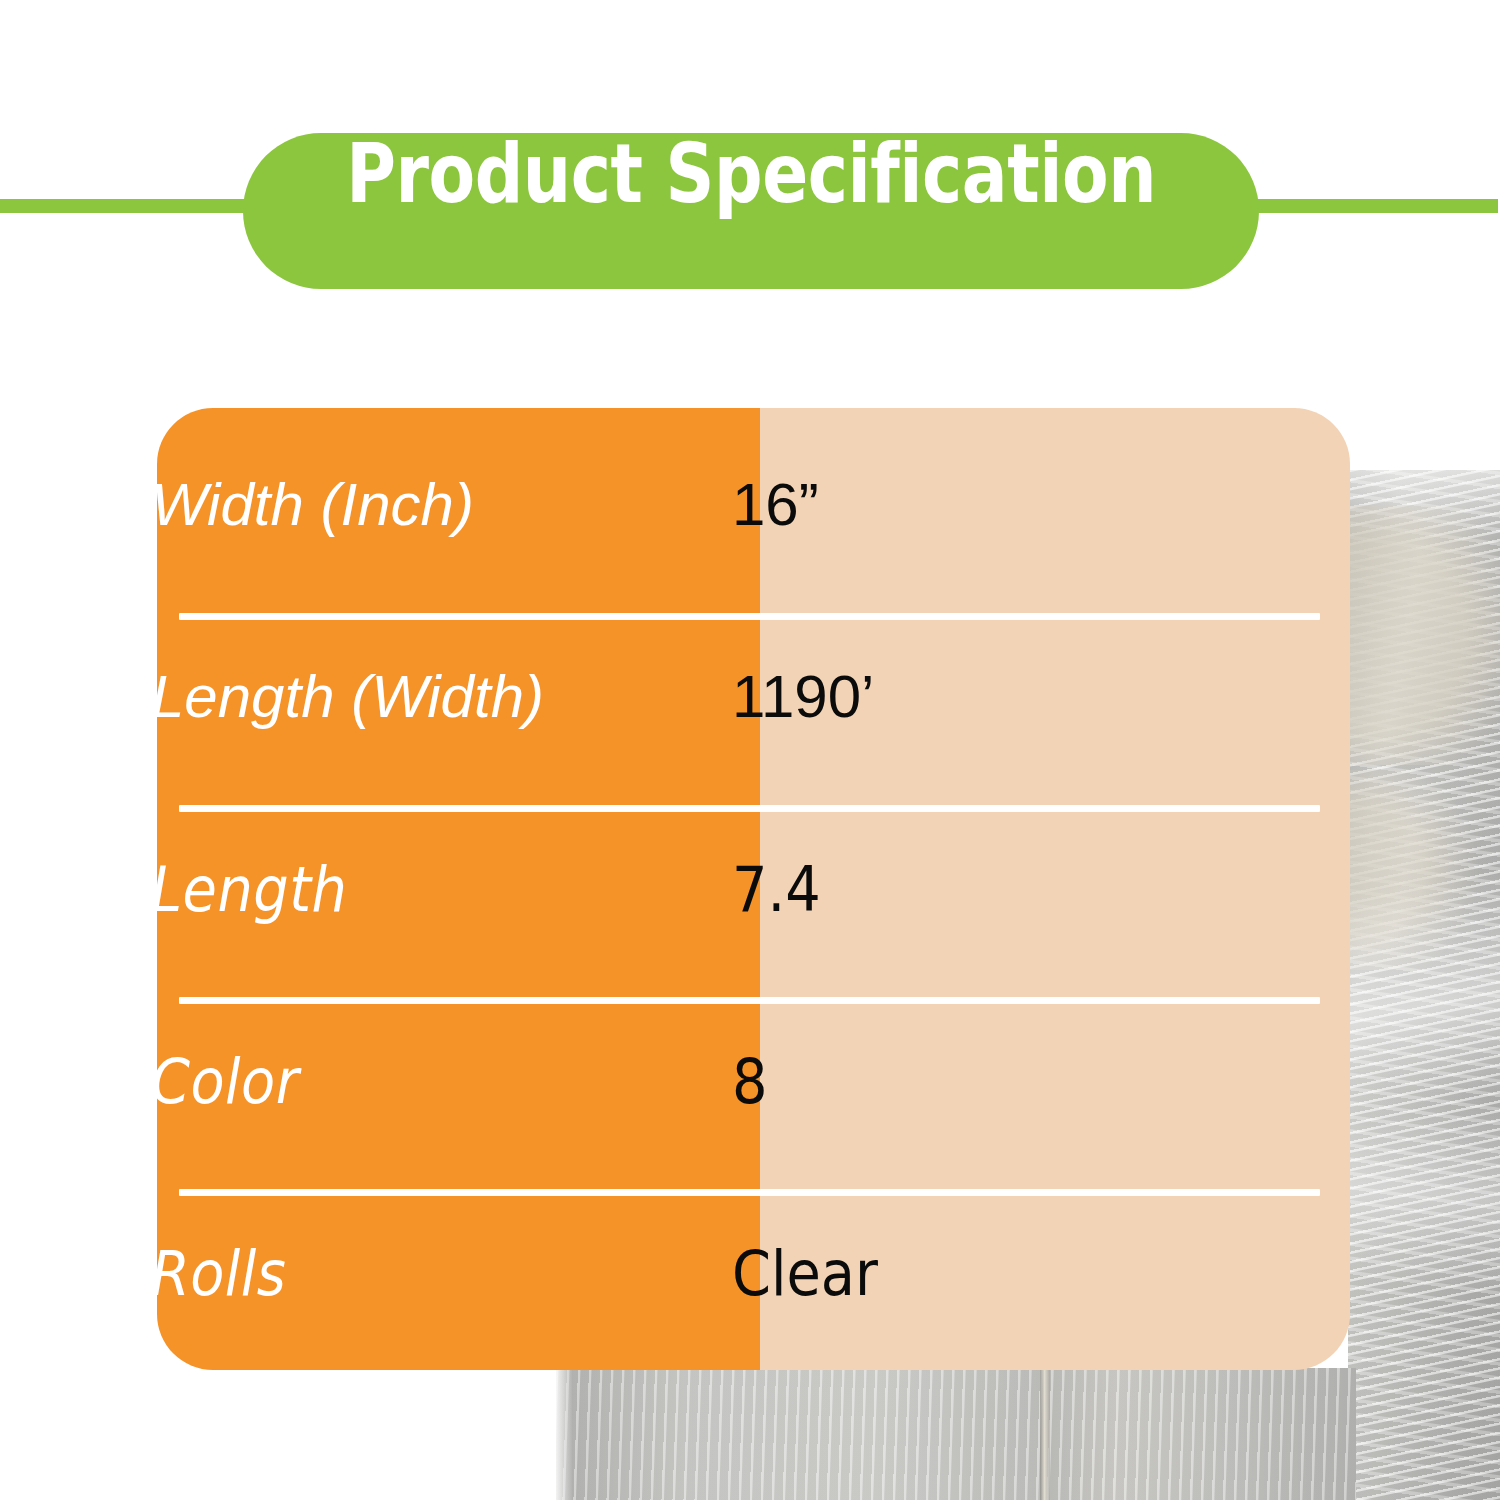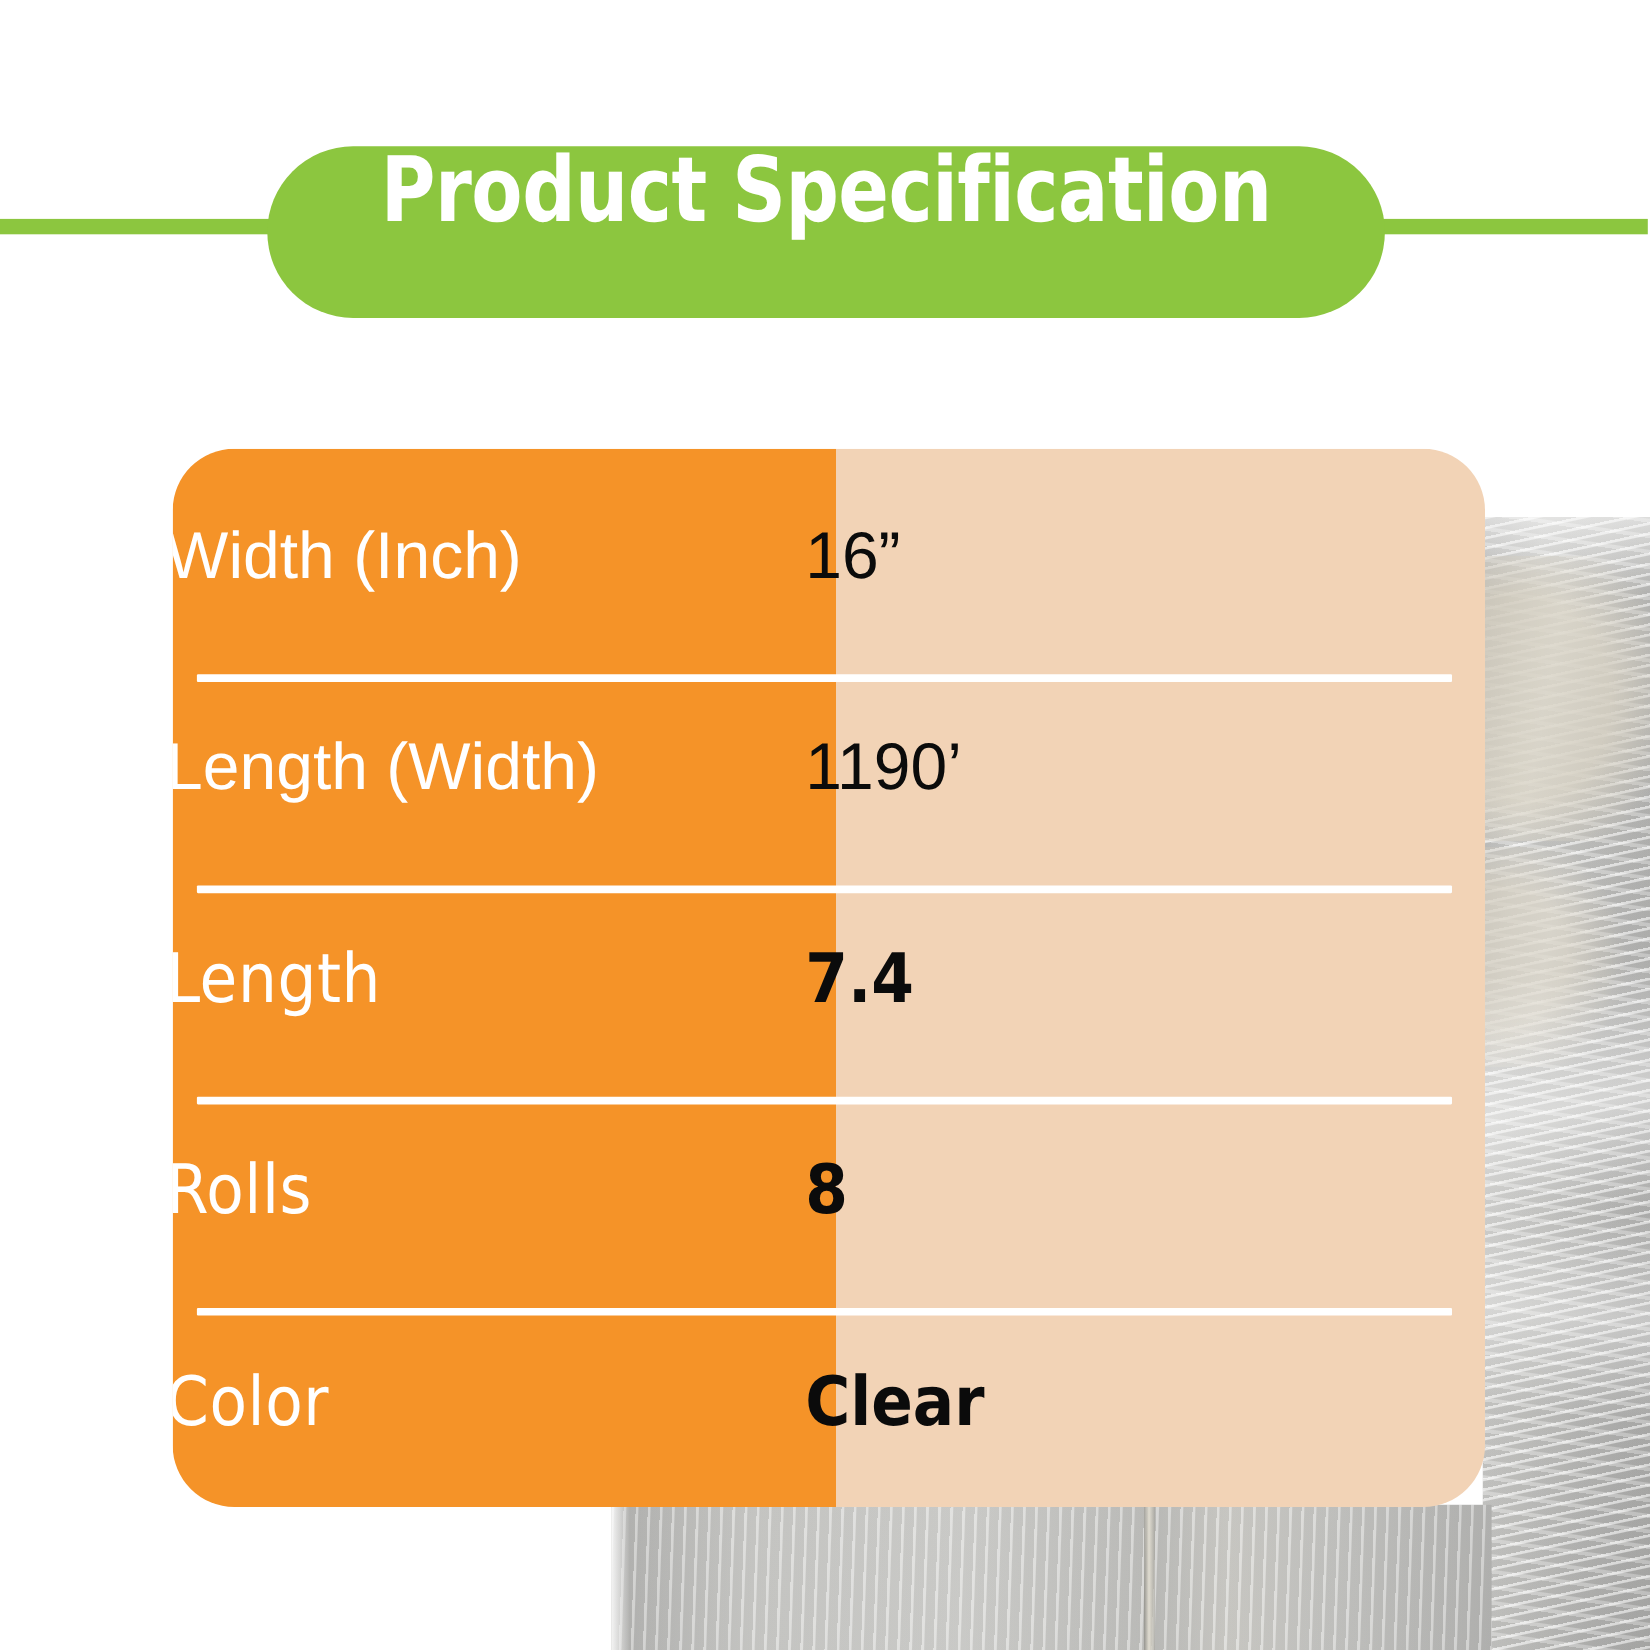--- a/index.html
+++ b/index.html
@@ -112,35 +112,36 @@
     position:relative;
   }
   .cell-label{
     justify-content:center;
     color:#ffffff;
     font-family:"DejaVu Sans Condensed","Liberation Sans Narrow","Liberation Sans",sans-serif;
     font-size:62px;
     font-weight:400;
     letter-spacing:0.5px;
     transform:translateX(-6px);
+    font-style:italic;
   }
   
   .cell-label.wide{
     font-family:"Liberation Sans","DejaVu Sans",sans-serif;
     font-weight:300;
     font-size:60px;
     letter-spacing:0px;
     transform:translateX(-6px) scaleX(1.0);
   }
   .cell-value{
     justify-content:center;
     color:#0b0b0b;
     font-family:"DejaVu Sans Condensed","Liberation Sans Narrow","Liberation Sans",sans-serif;
     font-size:62px;
-    font-weight:700;
+    font-weight:400;
     transform:translateX(-28px);
   }
   .cell-value.wide{
     font-family:"Liberation Sans","DejaVu Sans",sans-serif;
     font-weight:400;
     font-size:60px;
   }
 
   
   .divider{
@@ -178,24 +179,24 @@
       <div class="cell">
         <span class="cell-label wide">Width (Inch)</span>
       </div>
       <div class="cell">
         <span class="cell-label wide">Length (Width)</span>
       </div>
       <div class="cell">
         <span class="cell-label">Length</span>
       </div>
       <div class="cell">
+        <span class="cell-label">Color</span>
+      </div>
+      <div class="cell">
         <span class="cell-label">Rolls</span>
-      </div>
-      <div class="cell">
-        <span class="cell-label">Color</span>
       </div>
     </div>
 
     <div class="col-values">
       <div class="cell">
         <span class="cell-value wide">16”</span>
       </div>
       <div class="cell">
         <span class="cell-value wide">1190’</span>
       </div>

